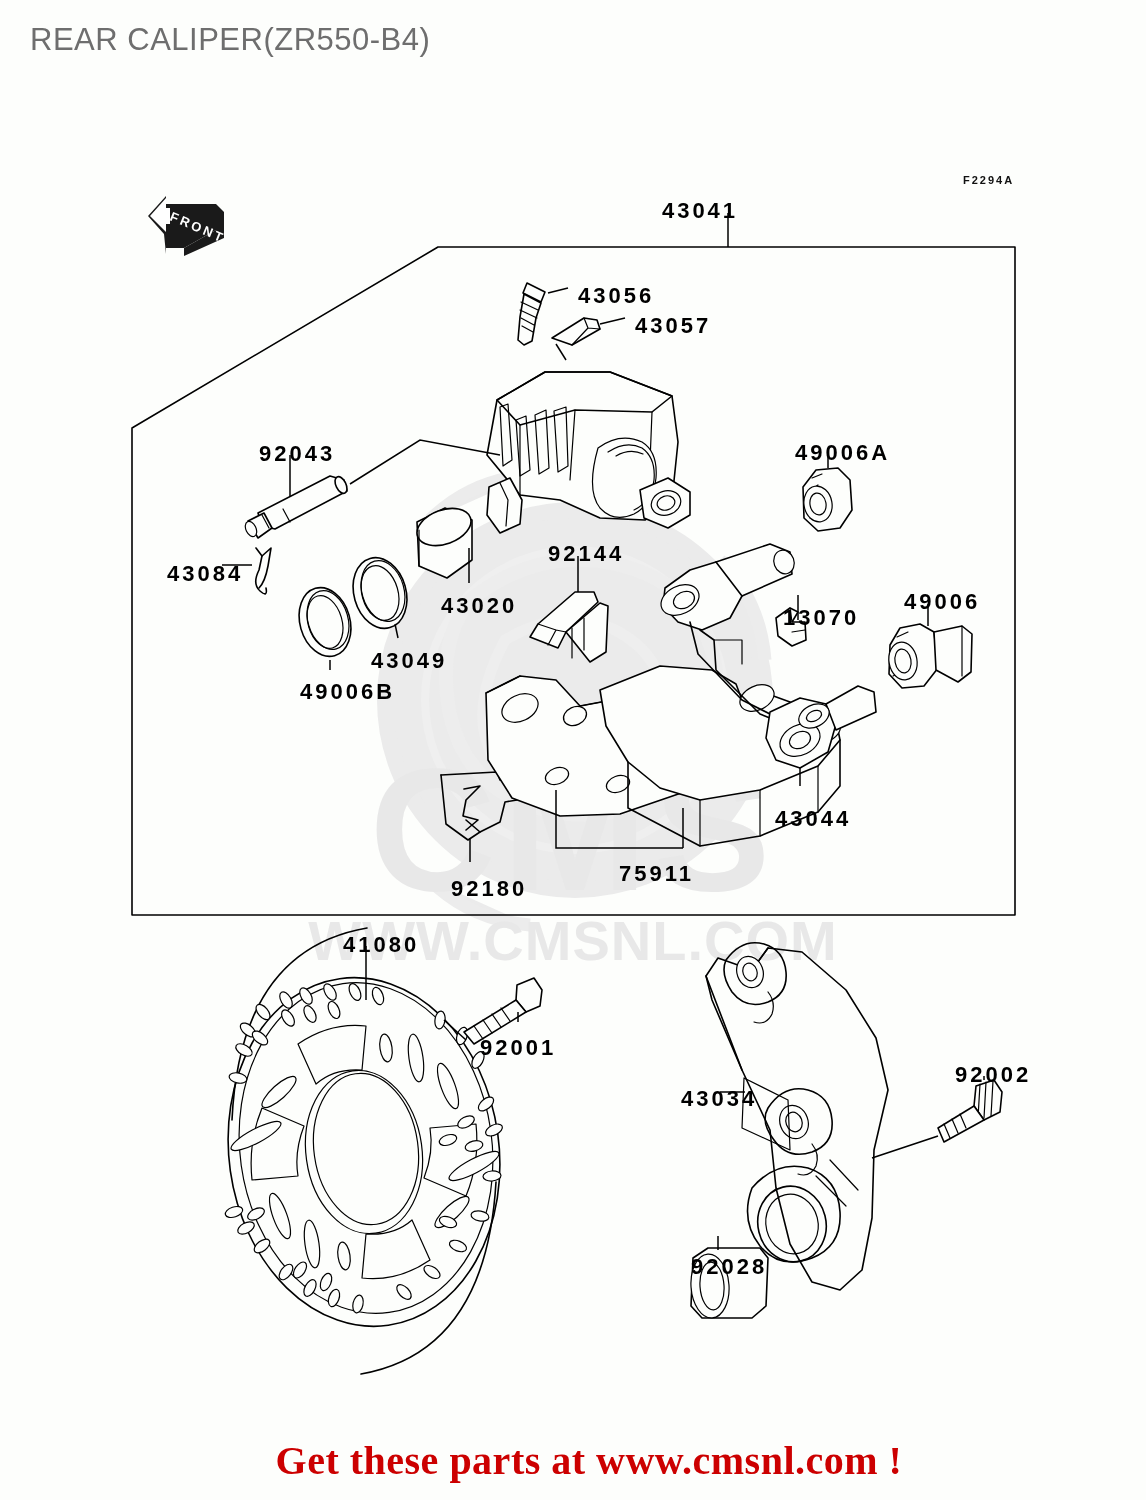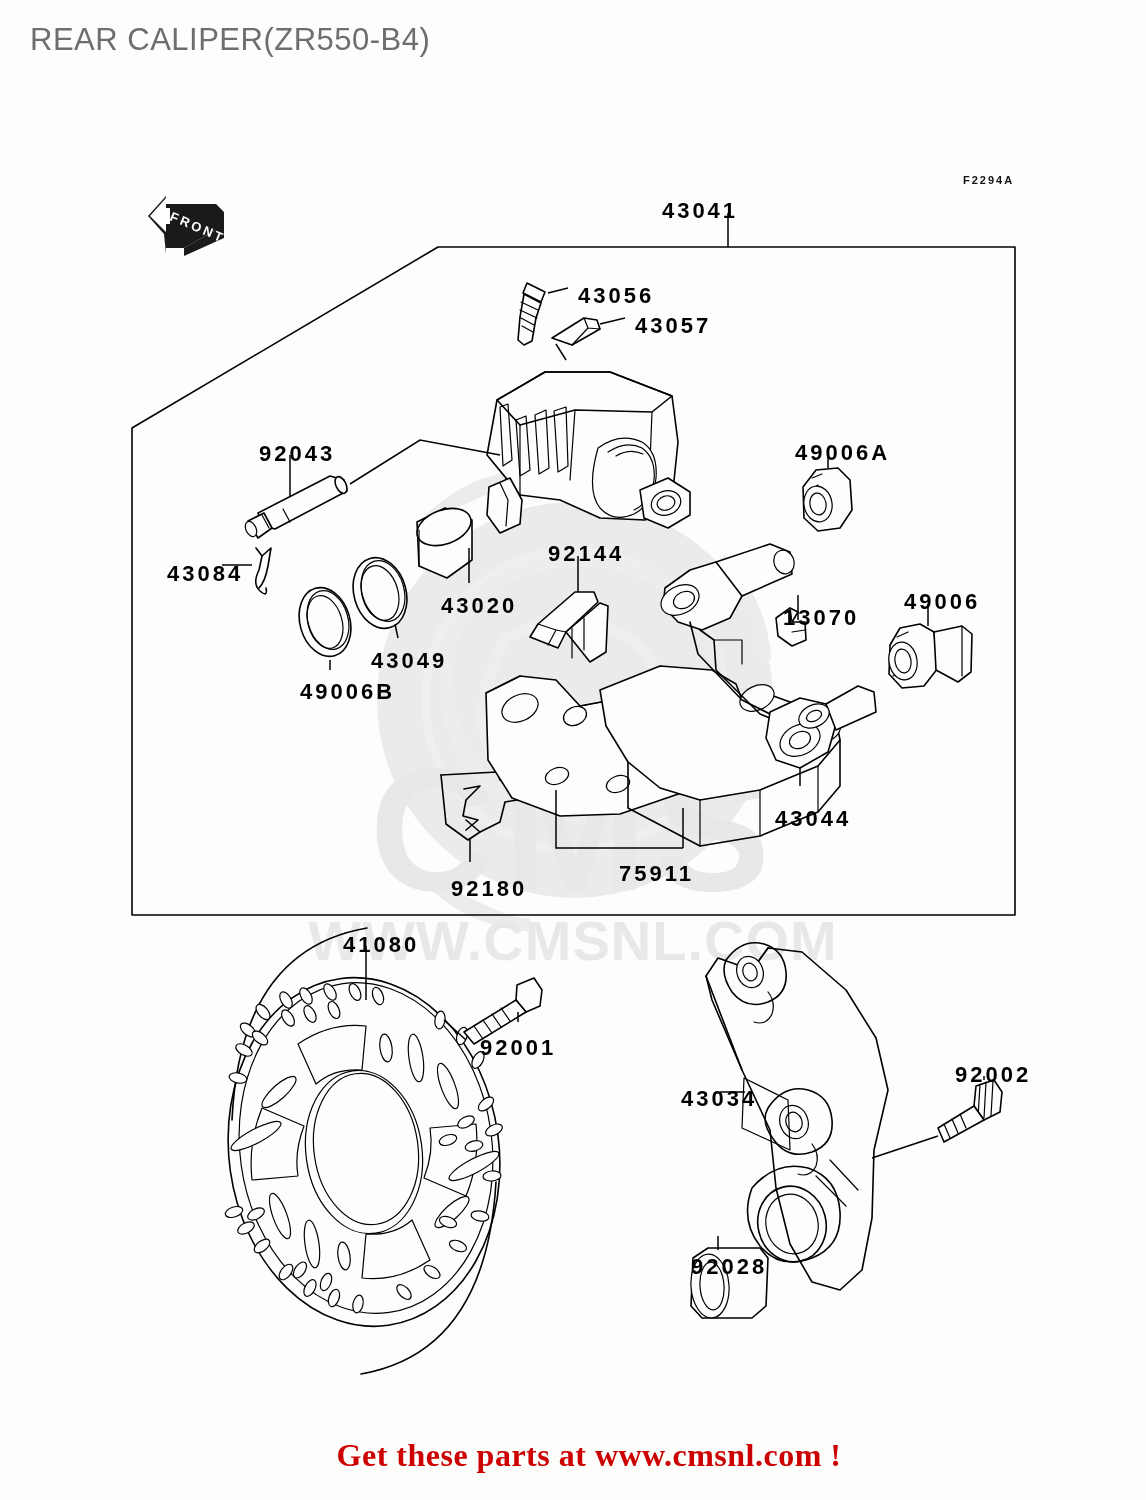--- a/index.html
+++ b/index.html
@@ -15,21 +15,21 @@
     font-family:"Liberation Sans",sans-serif;
   }
   #ref-code{
     position:absolute;left:963px;top:174px;
     font-size:11px;font-weight:bold;color:#111;
     letter-spacing:2px;font-family:"Liberation Sans",sans-serif;
   }
   #footer-cta{
     position:absolute;left:0;right:0;top:1437px;
     text-align:center;color:#cc0000;
-    font-size:32px;font-weight:bold;
+    font-size:40px;font-weight:bold;
     font-family:"Liberation Serif",serif;
     letter-spacing:.5px;
     margin-left:32px;
   }
   #diagram{position:absolute;left:0;top:0;width:1146px;height:1500px;}
   .lbl{
     position:absolute;font-size:22px;font-weight:bold;color:#000;
     letter-spacing:3px;white-space:nowrap;
     font-family:"Liberation Sans",sans-serif;
   }

